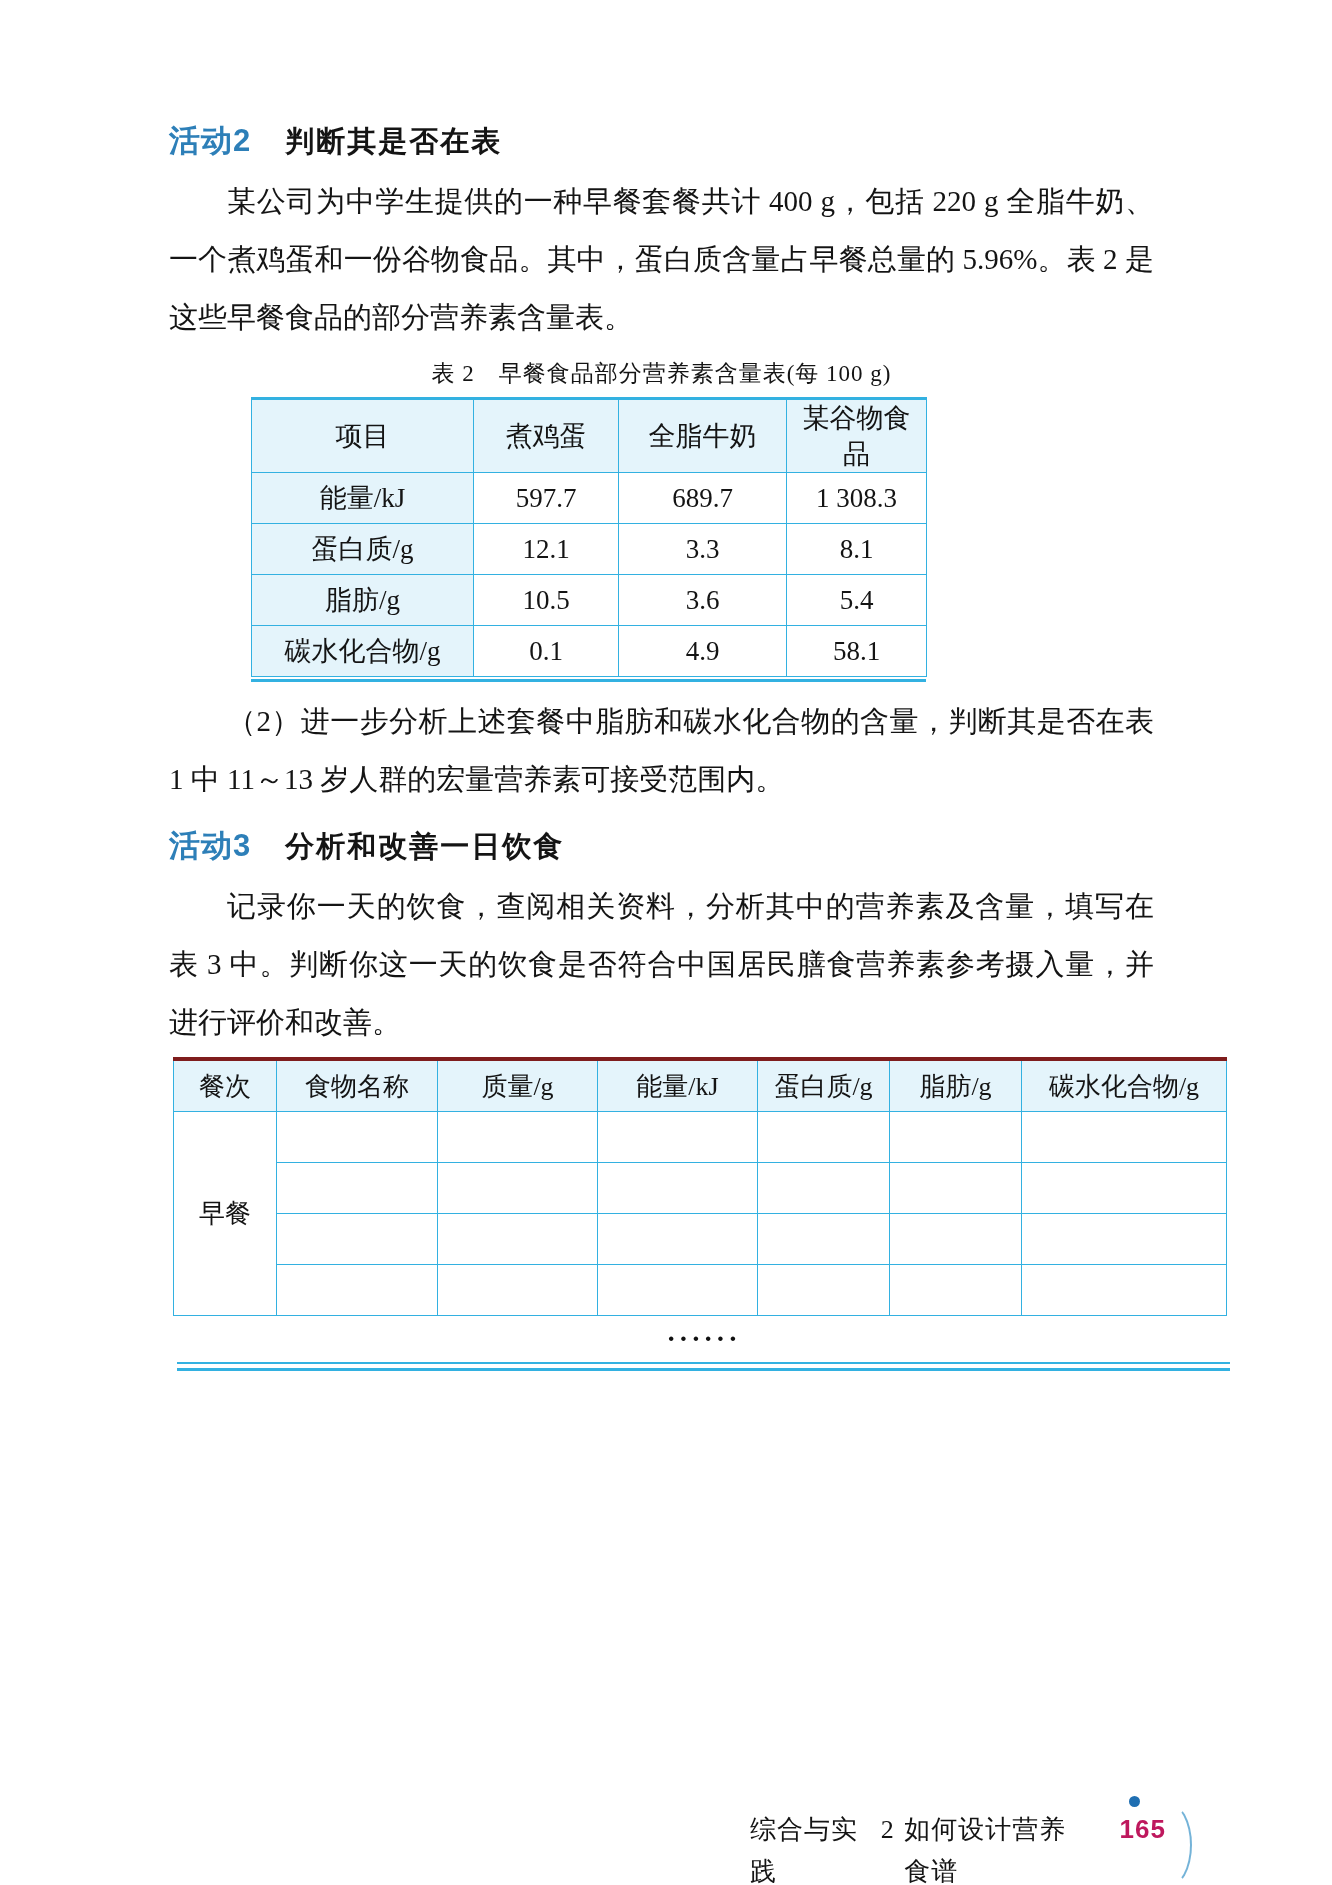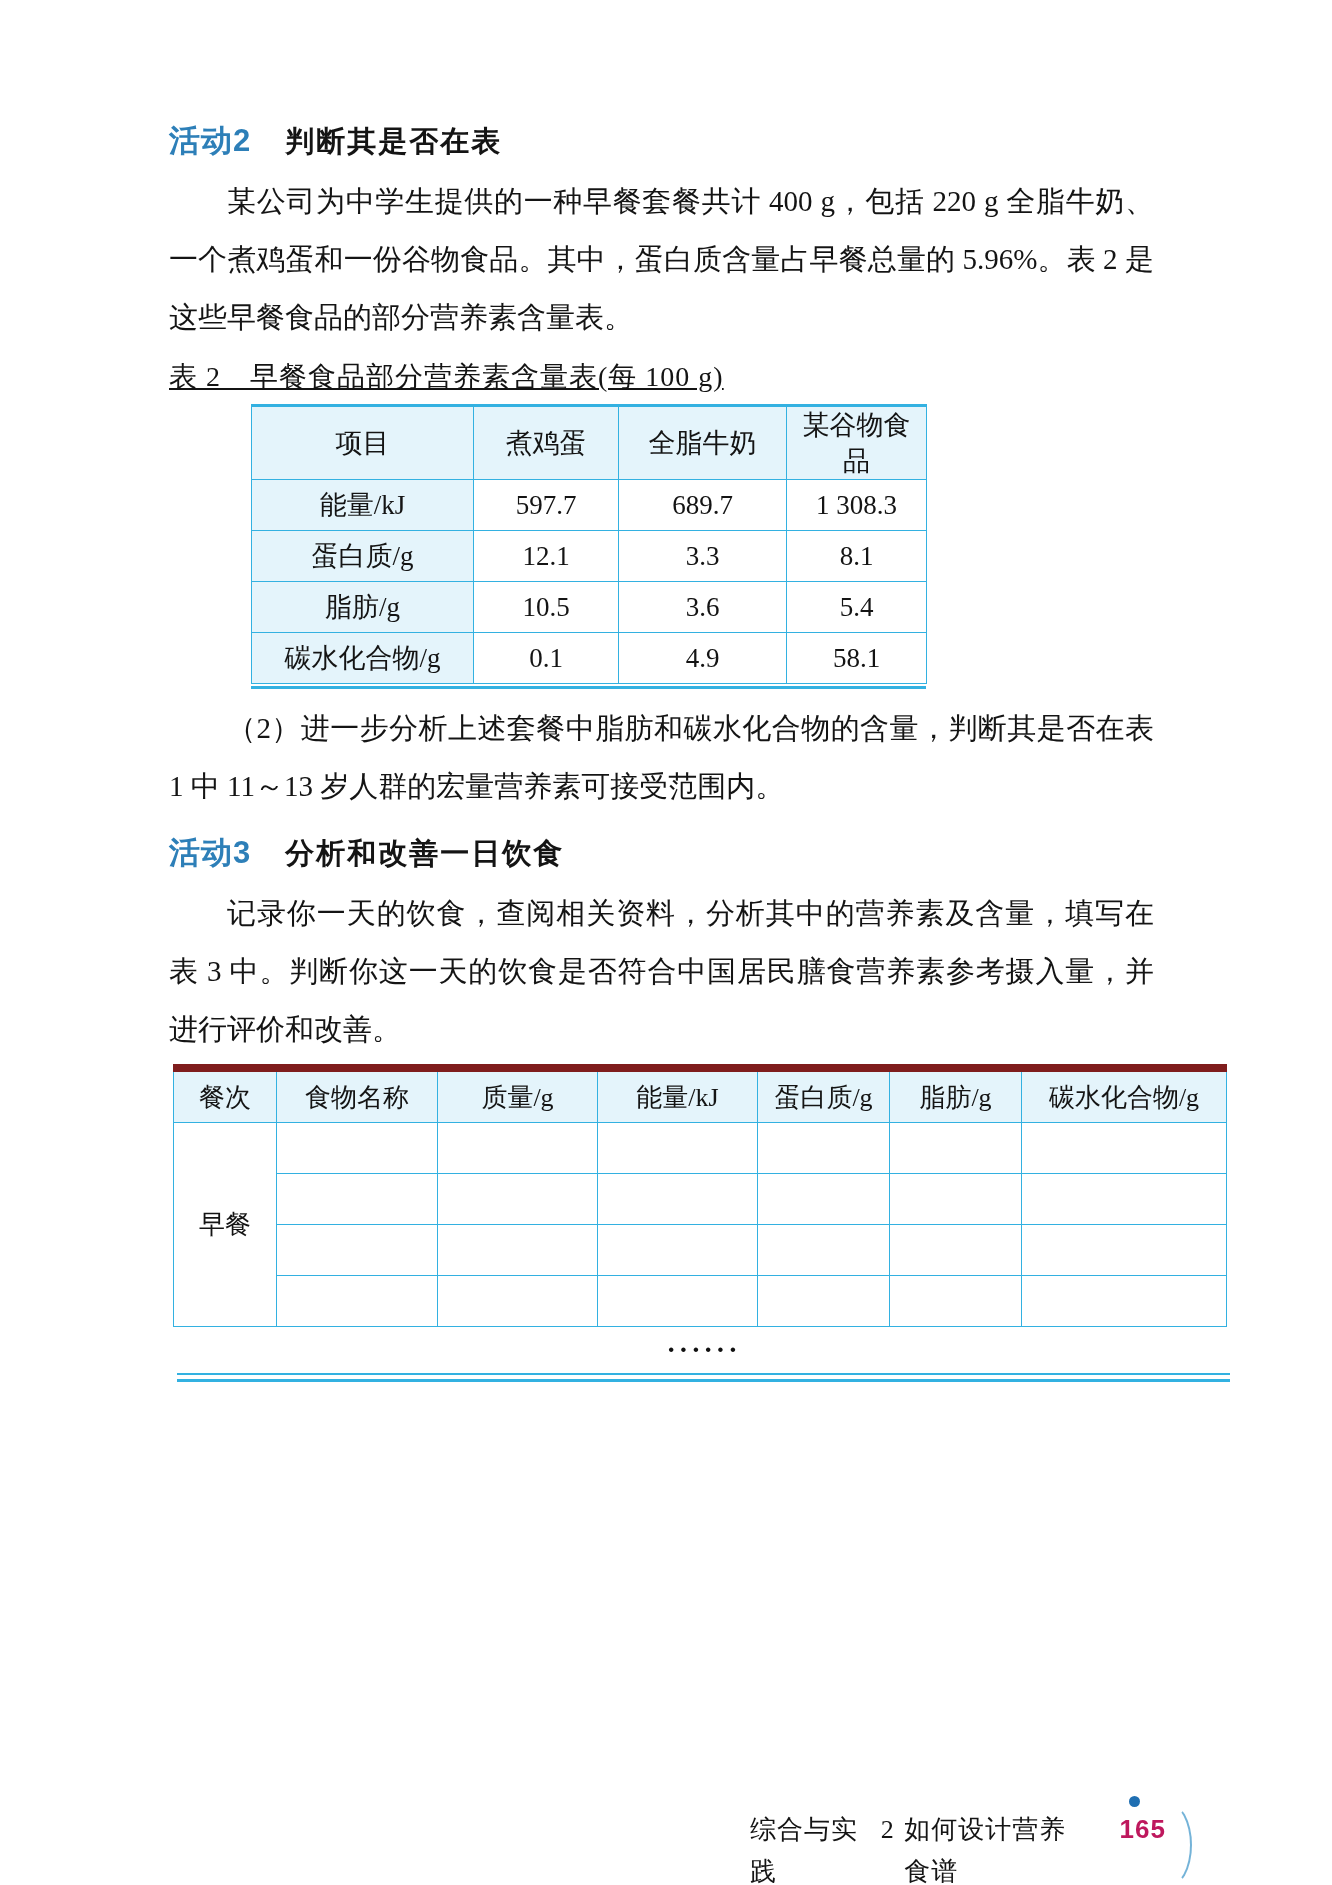--- a/index.html
+++ b/index.html
@@ -24,37 +24,37 @@
   .activity-title { font-size:29px; font-weight:bold; letter-spacing:2px; }
 
   
   p.body {
     font-size:29px; line-height:58px;
     text-align:justify; text-indent:2em;
     margin:10px 0 0 0;
   }
 
   
-  .caption { font-size:28px; margin:12px 0 8px 0; letter-spacing:1px;text-decoration:underline; }
+  .caption { text-align:center; font-size:23px; margin:12px 0 8px 0; letter-spacing:1px; }
 
   
   table { border-collapse:collapse; table-layout:fixed; }
   .t2 { width:675px; margin-left:82px; border-top:3px solid #33b1e1; }
   .t2 th, .t2 td {
     border:1.5px solid #33b1e1;
     height:50px; padding:0 4px;
     text-align:center; vertical-align:middle;
     font-size:27px; font-weight:normal;
   }
   .t2 thead th { background:#e4f4fb; }
   .t2 tbody td.rowhead { background:#e4f4fb; }
   .rule-t2 { width:675px; margin-left:82px; margin-top:2px; border-top:3px solid #33b1e1; height:0; }
 
   .t3wrap { margin-left:4px; margin-top:6px; }
-  .t3 { width:1053px; border-top:8px solid #7f1d1d; }
+  .t3 { width:1053px; border-top:4px solid #7f1d1d; }
   .t3 th, .t3 td {
     border:1.5px solid #33b1e1;
     height:50px; padding:0 3px;
     text-align:center; vertical-align:middle;
     font-size:26px; font-weight:normal;
   }
   .t3 thead th { background:#e4f4fb; }
   .t3 td.meal { background:#ffffff; }
 
   .dots-row {

